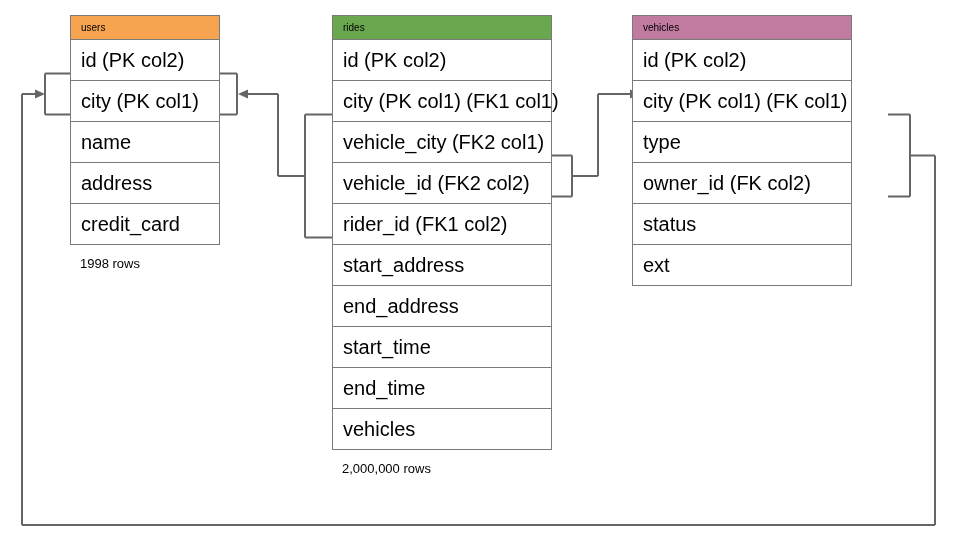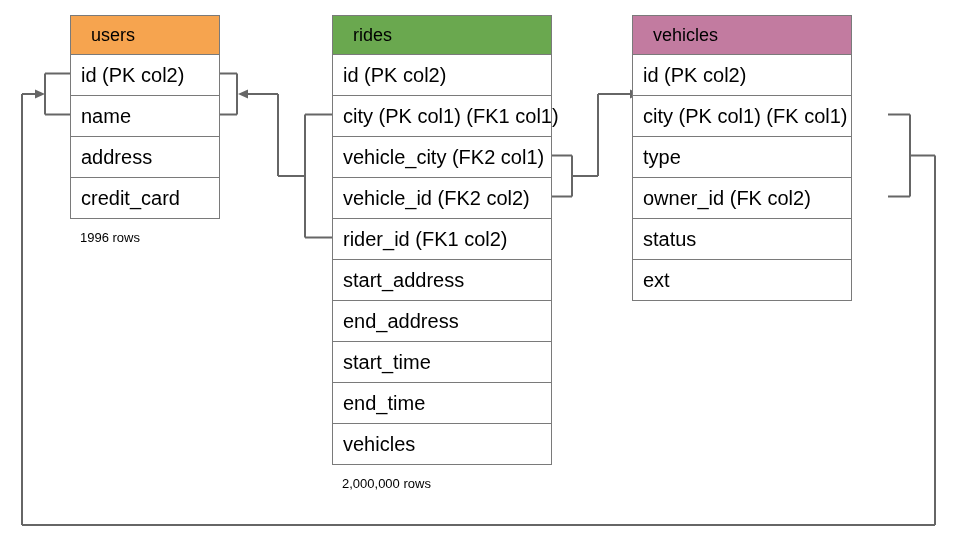--- a/index.html
+++ b/index.html
@@ -6,22 +6,22 @@
   body{
     width:960px;height:540px;position:relative;overflow:hidden;
     background:#ffffff;
     font-family:"Liberation Sans", sans-serif;
     color:#000;
   }
   .connector-layer{position:absolute;left:0;top:0;width:960px;height:540px;}
   .db-table{position:absolute;}
   .db-box{border:1px solid #7a7a7a;background:#fff;}
   .thead{
-    height:38px;display:flex;align-items:center;
-    padding-left:20px;font-size:18px;color:#000;
+    height:23px;display:flex;align-items:center;
+    padding-left:10px;font-size:10px;color:#000;
   }
   .trow{
     height:41px;box-sizing:border-box;display:flex;align-items:center;
     padding-left:10px;font-size:20px;background:#fff;
     border-top:1px solid #7a7a7a;white-space:nowrap;
   }
   .rowcount{margin-top:11px;padding-left:10px;font-size:13px;color:#000;}
 </style>
 </head>
 <body>
@@ -40,25 +40,26 @@
   <g fill="none" stroke-width="2" style="stroke: rgb(102, 102, 102);">
     <path d="M888,114.5 H910 M888,196.5 H910 M910,114.5 V196.5 M910,155.5 H935 M935,155.5 V525 M935,525 H22 M22,525 V94 M22,94 H36 M70,73.5 H45 M70,114.5 H45 M45,73.5 V114.5"></path>
   </g>
   <polygon points="45,94 35,89.5 35,98.5" style="fill: rgb(102, 102, 102);"></polygon>
 </svg>
 
 <div class="db-table" style="left:70px;top:15px;width:150px;">
   <div class="db-box">
     <div class="thead" style="background-color: rgb(246, 164, 79);">users</div>
     <div class="trow">id (PK col2)</div>
+    <div class="trow">city (PK col1)</div>
     <div class="trow">name</div>
     <div class="trow">address</div>
     <div class="trow">credit_card</div>
   </div>
-  <div class="rowcount">1996 rows</div>
+  <div class="rowcount">1998 rows</div>
 </div>
 
 <div class="db-table" style="left:332px;top:15px;width:220px;">
   <div class="db-box">
     <div class="thead" style="background-color: rgb(106, 168, 79);">rides</div>
     <div class="trow">id (PK col2)</div>
     <div class="trow">city (PK col1) (FK1 col1)</div>
     <div class="trow">vehicle_city (FK2 col1)</div>
     <div class="trow">vehicle_id (FK2 col2)</div>
     <div class="trow">rider_id (FK1 col2)</div>

